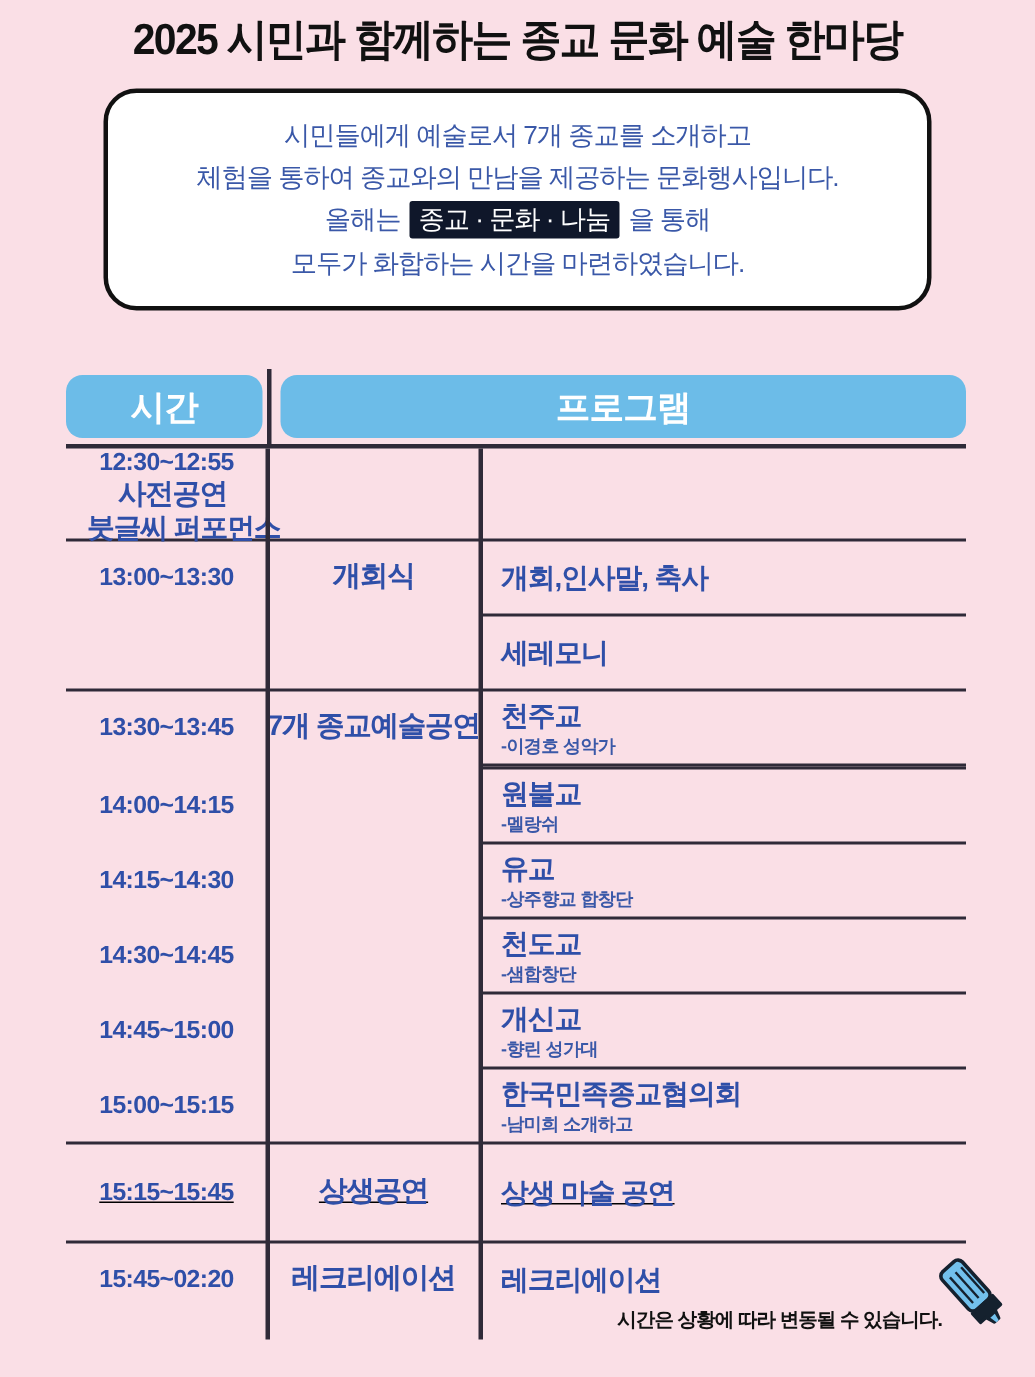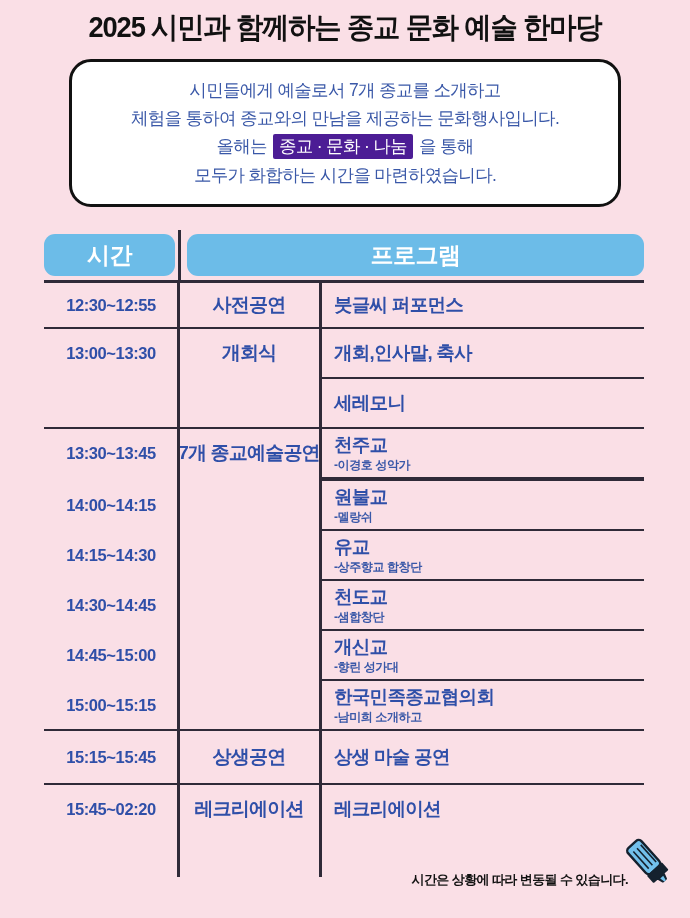--- a/index.html
+++ b/index.html
@@ -41,32 +41,32 @@
   .desc-line {
     text-align: center;
     color: #3a58a8;
     font-weight: normal;
     font-size: 17.5px;
     line-height: 1.62;
     letter-spacing: -0.7px;
     white-space: nowrap;
   }
   .hl {
-    background: #4c1d95;
+    background: #0f172a;
     color: #ffffff;
     padding: 2px 6px 3px 6px;
     border-radius: 2px;
     margin: 0 2px;
   }
 
   
   .schedule {
     position: absolute;
     left: 44px;
-    top: 234px;
+    top: 250px;
     width: 600px;
   }
   .head-row {
     display: flex;
     align-items: stretch;
     height: 42px;
     position: relative;
   }
   .head-pill {
     background: #6cbce8;
@@ -210,21 +210,21 @@
 
   <div class="head-row">
     <div class="head-pill head-time">시간</div>
     <div class="head-pill head-prog">프로그램</div>
     <div class="head-divider"></div>
   </div>
 
   <div class="thick-rule"></div>
 
   <div class="body-wrap" id="table-body">
-      <div class="row" style="height: 44px;">
+      <div class="row" style="height: 60px; flex-direction: column;">
         <div class="cell-time">12:30~12:55</div>
         <div class="cell-cat">사전공연</div>
         <div class="cell-prog">
           <div class="prog-title">붓글씨 퍼포먼스</div>
         </div>
       </div>
       <div class="rule-full"></div>
       <div class="row" style="height: 48px;">
         <div class="cell-time">13:00~13:30</div>
         <div class="cell-cat">개회식</div>
@@ -292,21 +292,21 @@
       <div class="rule-prog"></div>
       <div class="row" style="height: 48px;">
         <div class="cell-time">15:00~15:15</div>
         <div class="cell-cat"></div>
         <div class="cell-prog">
           <div class="prog-title">한국민족종교협의회</div>
           <div class="prog-sub">-남미희 소개하고</div>
         </div>
       </div>
       <div class="rule-full"></div>
-      <div class="row" style="height: 52px;">
+      <div class="row" style="height: 64px; text-decoration: underline;">
         <div class="cell-time">15:15~15:45</div>
         <div class="cell-cat">상생공연</div>
         <div class="cell-prog">
           <div class="prog-title">상생 마술 공연</div>
         </div>
       </div>
       <div class="rule-full"></div>
       <div class="row" style="height: 48px;">
         <div class="cell-time">15:45~02:20</div>
         <div class="cell-cat">레크리에이션</div>

